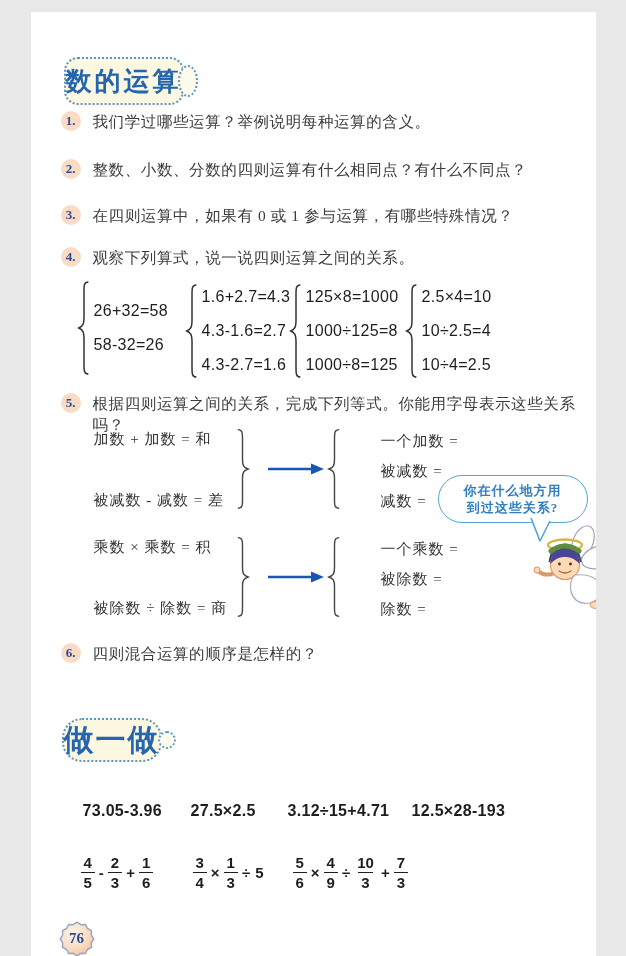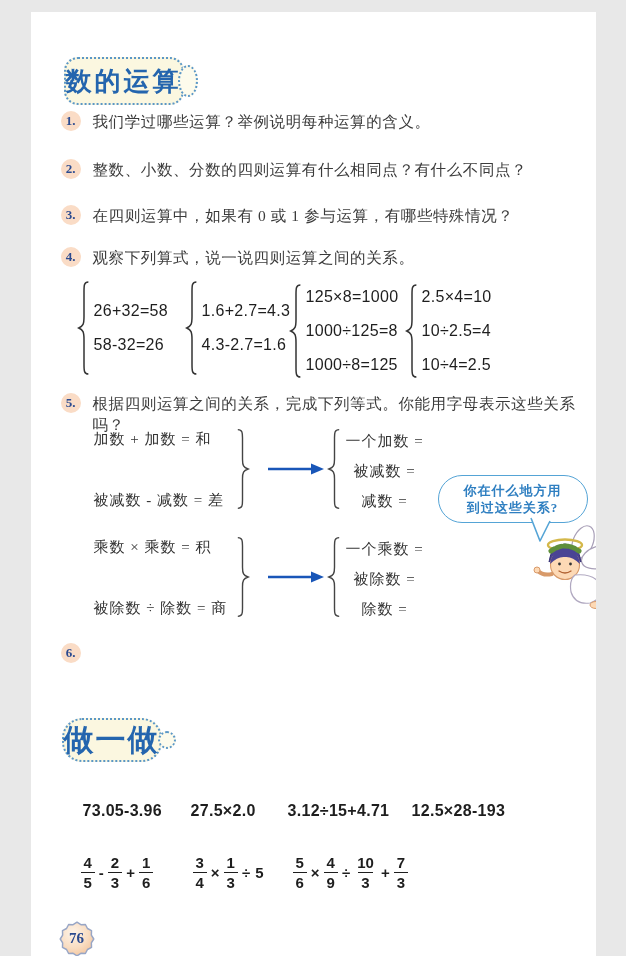--- a/index.html
+++ b/index.html
@@ -38,21 +38,21 @@
   .egroup{position:absolute;top:268px;display:flex;align-items:center;}
   .brace-svg{flex:0 0 auto;}
   .elines{margin-left:3px;}
   .eline{
     font-family:"Liberation Sans","DejaVu Sans",sans-serif;
     font-size:16px;font-weight:400;color:#1e1e1e;line-height:34px;
     letter-spacing:0.3px;white-space:nowrap;
   }
   
   .rel-text{position:absolute;font-size:15px;letter-spacing:1px;color:#333;white-space:nowrap;}
-  .rel-right{position:absolute;width:96px;text-align:center;font-size:15px;letter-spacing:1px;color:#333;white-space:nowrap;}
+  .rel-right{position:absolute;width:96px;text-align:left;font-size:15px;letter-spacing:1px;color:#333;white-space:nowrap;padding-left:44px;}
   .abs{position:absolute;}
   
   .bubble{
     position:absolute;left:407px;top:463px;width:148px;height:46px;
     border:1.6px solid #55a4d6;border-radius:24px;background:#fff;
     display:flex;flex-direction:column;align-items:center;justify-content:center;
   }
   .bubble span{color:#2f7fc1;font-size:13px;font-weight:bold;letter-spacing:1px;line-height:17px;white-space:nowrap;}
   
   .instruction{position:absolute;left:55px;top:758px;font-size:15.5px;letter-spacing:0.6px;color:#3b3b3b;}
@@ -113,20 +113,21 @@
       <div class="eline">26+32=58</div>
       <div class="eline">58-32=26</div>
     </div>
   </div>
   <div class="egroup" style="left:154px">
     <svg class="brace-svg" width="14" height="96" viewBox="0 0 16 100" preserveAspectRatio="none">
         <path d="M13,2 C8,2 8,6 8,12 L8,38 C8,46 7,48 2,50 C7,52 8,54 8,62 L8,88 C8,94 8,98 13,98" fill="none" stroke="#333" stroke-width="1.5" vector-effect="non-scaling-stroke"></path>
       </svg>
     <div class="elines">
       <div class="eline">1.6+2.7=4.3</div>
+      <div class="eline">4.3-1.6=2.7</div>
       <div class="eline">4.3-2.7=1.6</div>
     </div>
   </div>
   <div class="egroup" style="left:258px">
     <svg class="brace-svg" width="14" height="96" viewBox="0 0 16 100" preserveAspectRatio="none">
         <path d="M13,2 C8,2 8,6 8,12 L8,38 C8,46 7,48 2,50 C7,52 8,54 8,62 L8,88 C8,94 8,98 13,98" fill="none" stroke="#333" stroke-width="1.5" vector-effect="non-scaling-stroke"></path>
       </svg>
     <div class="elines">
       <div class="eline">125×8=1000</div>
       <div class="eline">1000÷125=8</div>
@@ -203,29 +204,30 @@
     <path d="M30,47 Q36,51 42,47" fill="none" stroke="#b06030" stroke-width="1.3" stroke-linecap="round"></path>
     <path d="M23,50 Q14,52 9,47" fill="none" stroke="#d89a6a" stroke-width="4" stroke-linecap="round"></path>
     <circle cx="8" cy="46" r="3" fill="#fdd9b5" stroke="#d89a6a" stroke-width="1"></circle>
     <path d="M46,51 Q66,49 72,62 Q75,74 61,79 Q46,81 42,68 Q40,56 46,51 Z" fill="#ffffff" stroke="#b0a8c0" stroke-width="1.2"></path>
     <circle cx="75" cy="53" r="3.5" fill="#fdd9b5" stroke="#d89a6a" stroke-width="1"></circle>
     <ellipse cx="67" cy="81" rx="6" ry="3.5" fill="#fdd9b5" stroke="#d89a6a" stroke-width="1"></ellipse>
   </svg>
 
   <div class="q" style="top:631px">
     <span class="qnum">6.</span>
+    <span class="qtext">四则混合运算的顺序是怎样的？</span>
   </div>
 
   <div class="tag-badge do-badge">
     <span class="tag-text">做一做</span>
     <span class="tag-tail do-tail"></span>
   </div>
 
   <div class="calc" style="left:52px">73.05-3.96</div>
-  <div class="calc" style="left:160px">27.5×2.0</div>
+  <div class="calc" style="left:160px">27.5×2.5</div>
   <div class="calc" style="left:257px">3.12÷15+4.71</div>
   <div class="calc" style="left:381px">12.5×28-193</div>
 
   <div class="frac-expr" style="left:50px">
       <span class="frac">
         <span class="fn">4</span>
         <span class="fd">5</span>
       </span>
       <span class="fop">-</span>
       <span class="frac">

